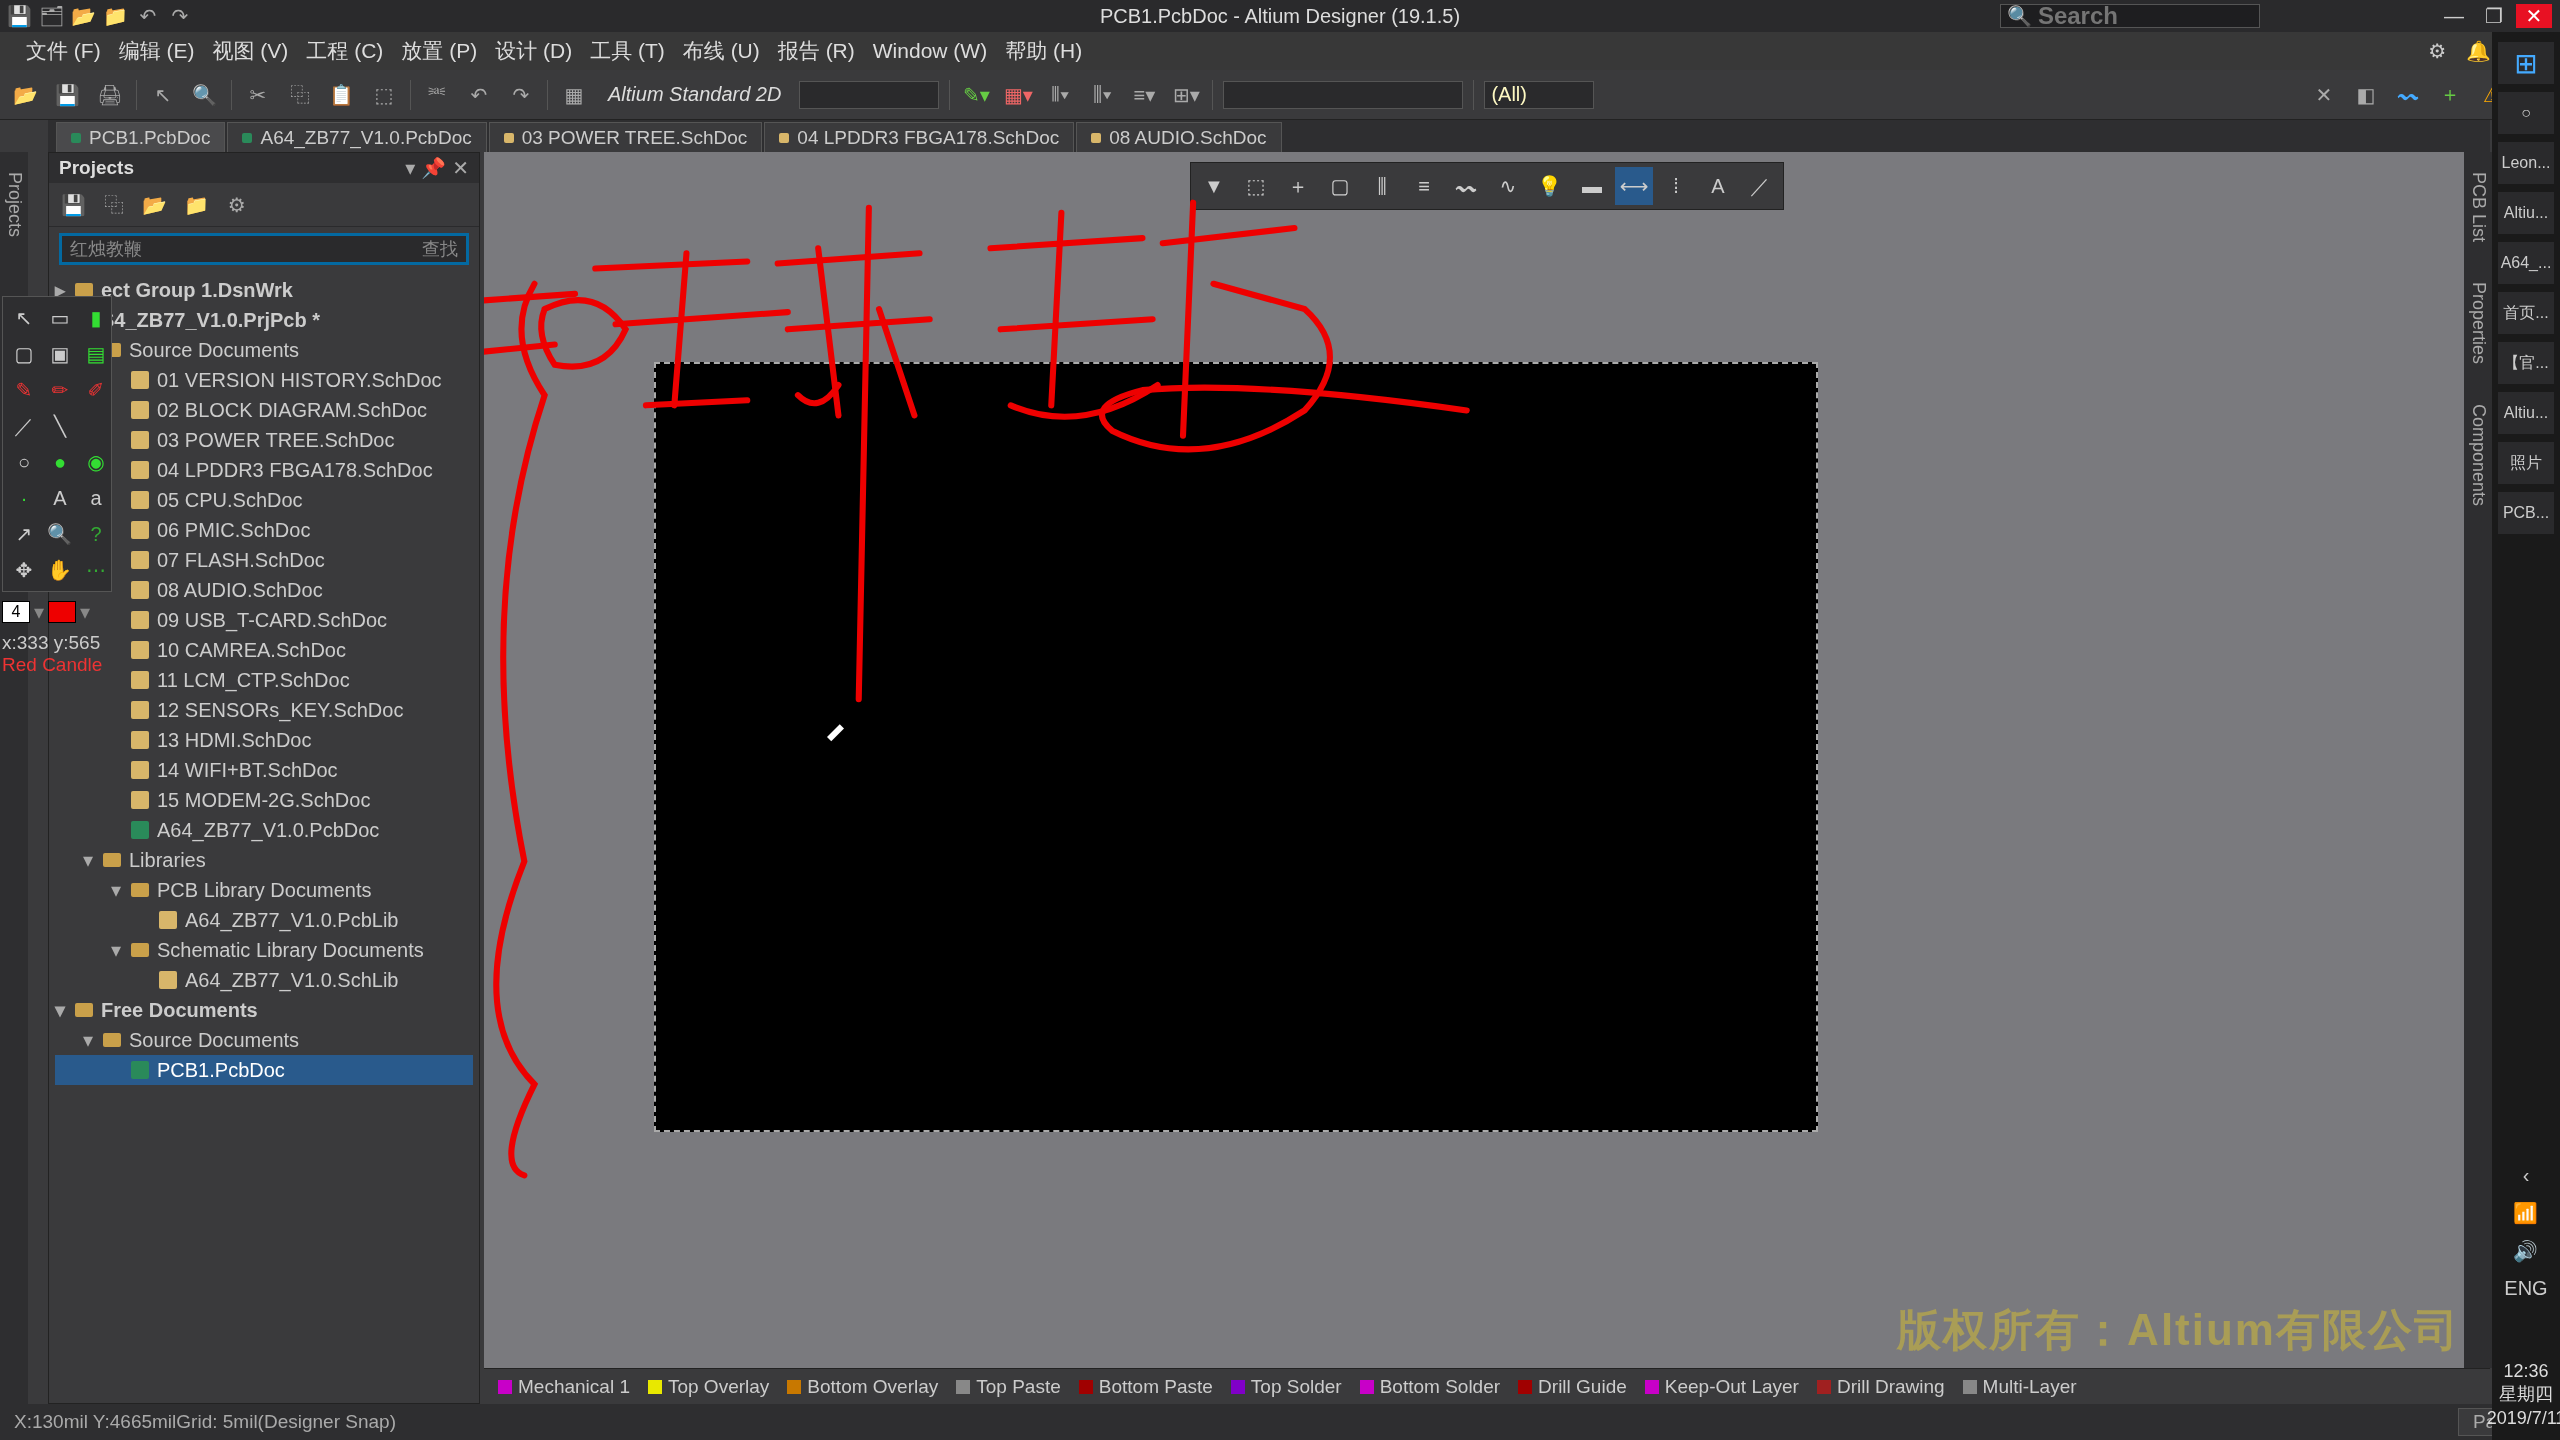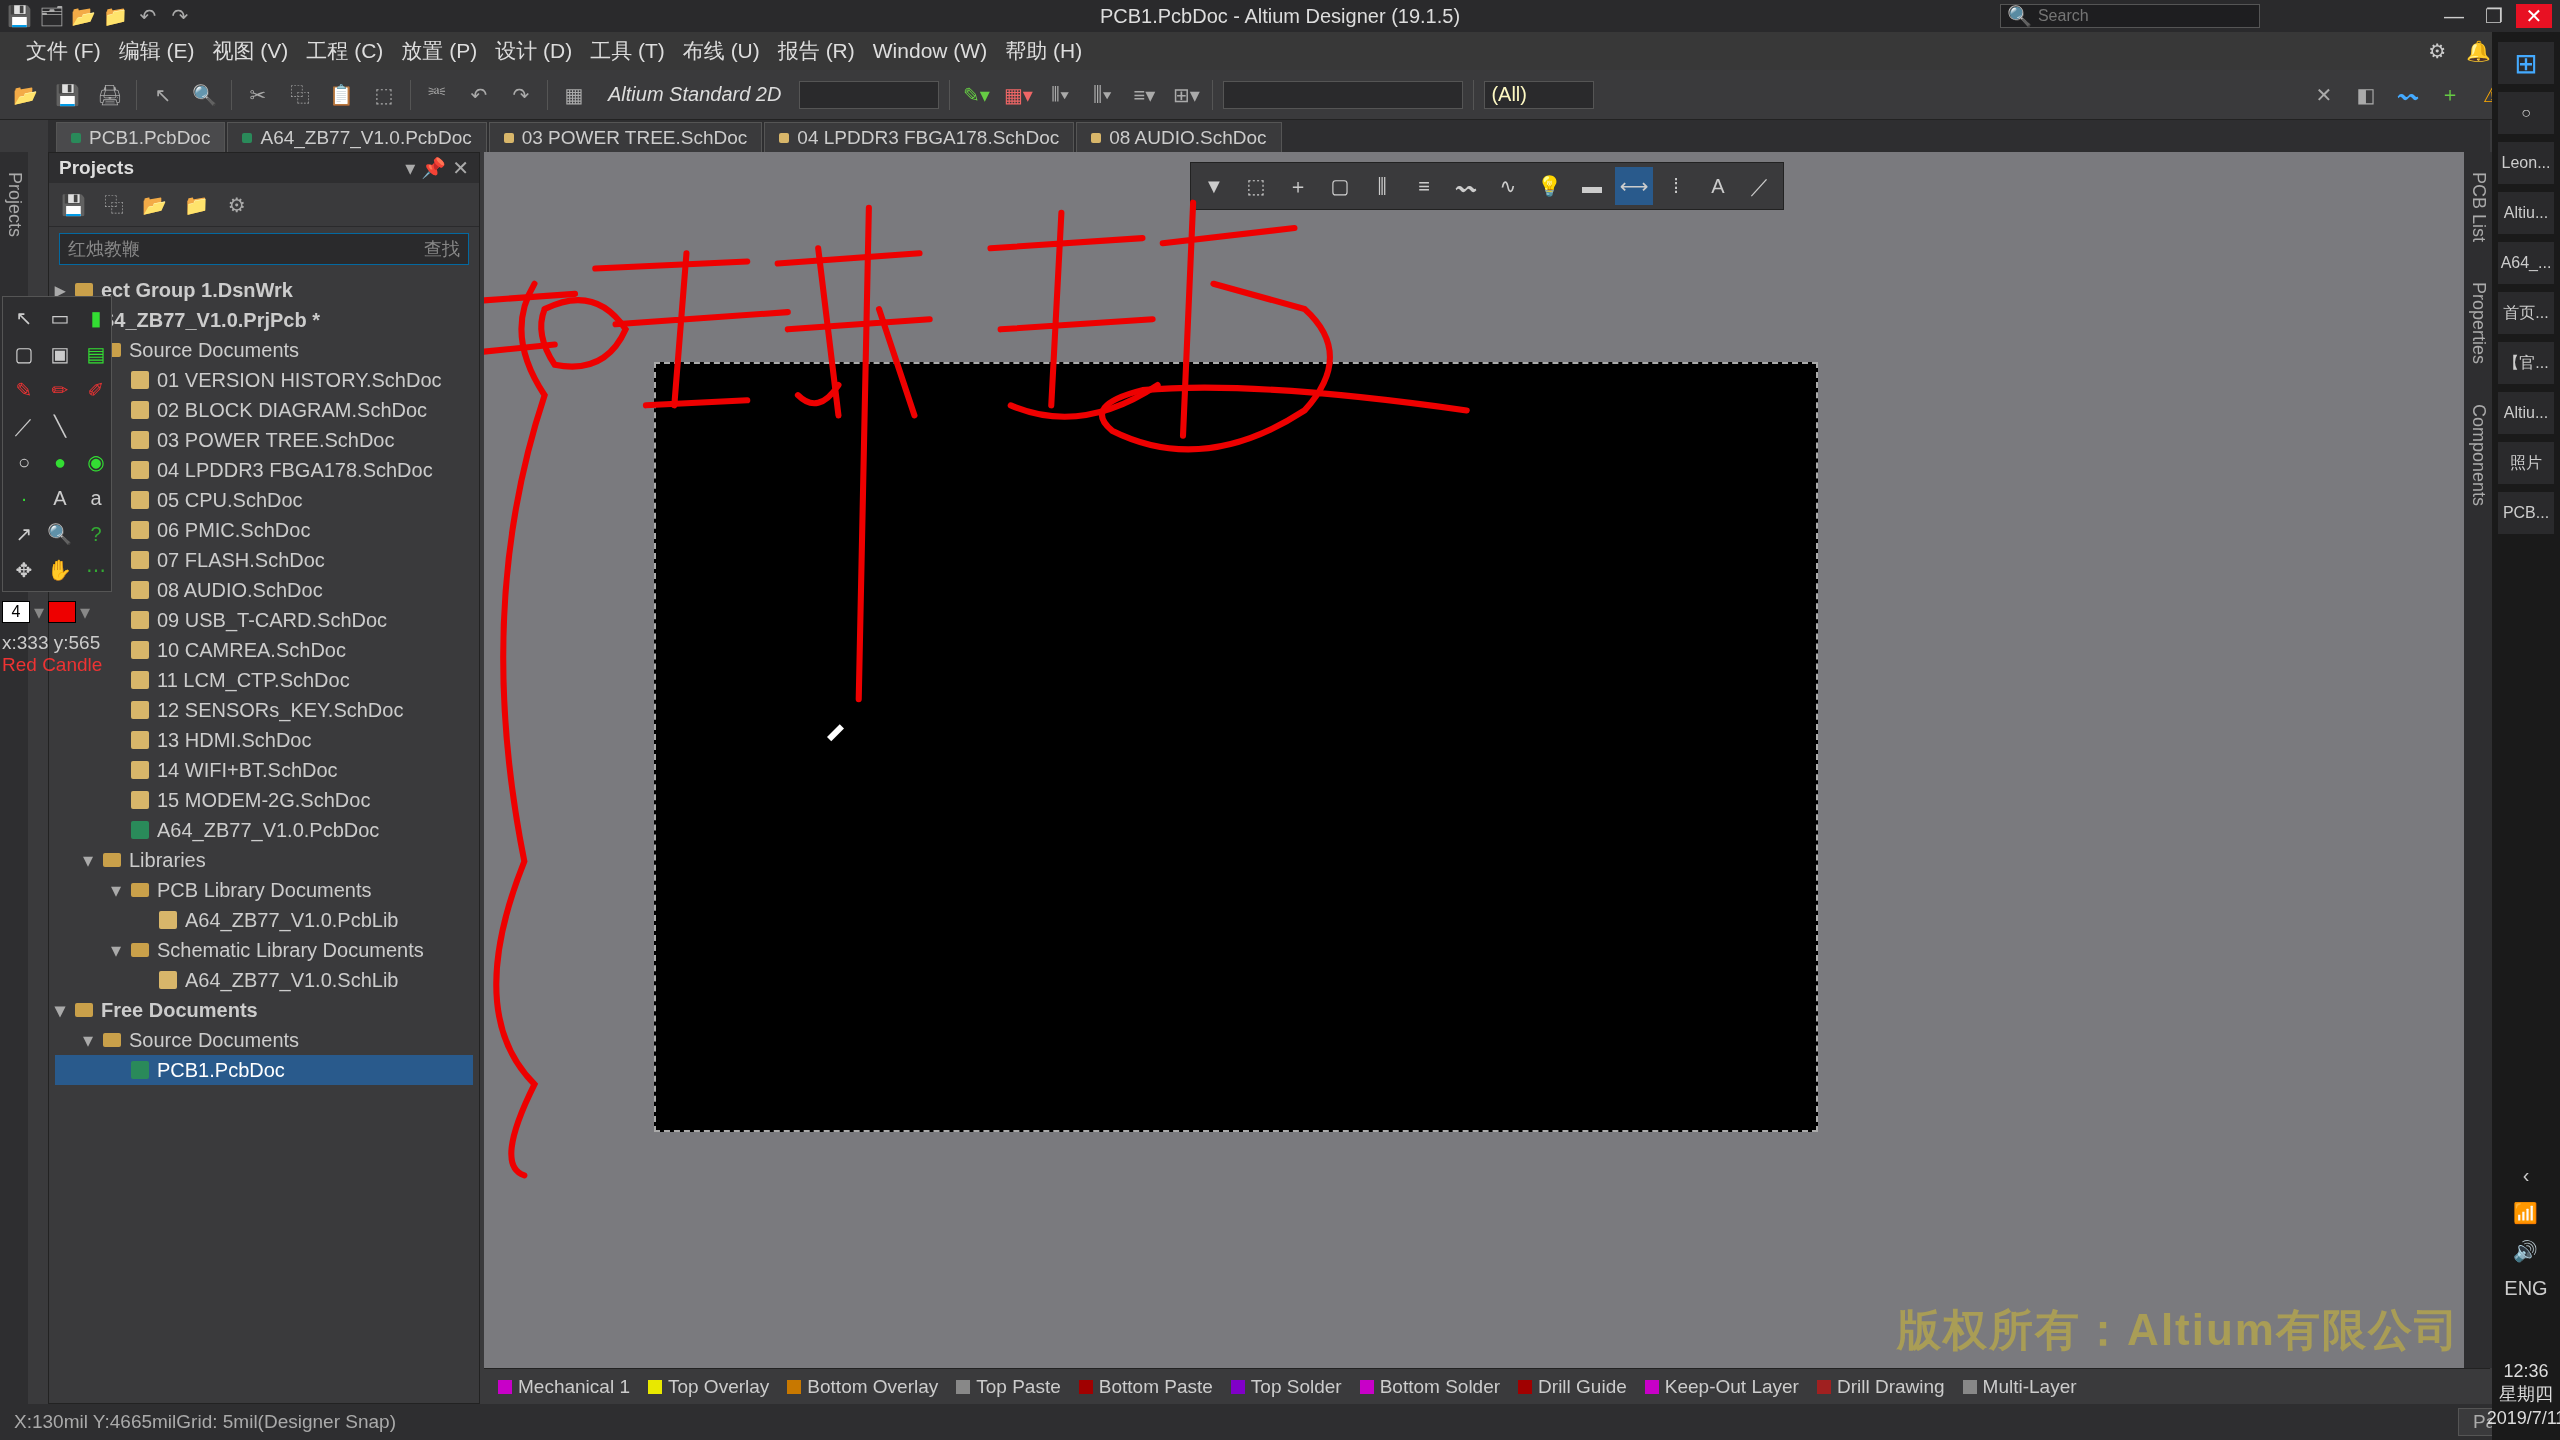--- a/index.html
+++ b/index.html
@@ -3,21 +3,21 @@
 <meta charset="utf-8">
 <style>
 * { margin: 0; padding: 0; box-sizing: border-box; font-family: "Segoe UI", Tahoma, sans-serif; }
 body { background: #3a3a3c; color: #ccc; width: 2560px; height: 1440px; overflow: hidden; position: relative; font-size: 20px; }
 
 .titlebar { height: 32px; background: #2a2a2c; display: flex; align-items: center; padding: 0 8px; position: relative; }
 .titlebar .qat { display: flex; gap: 8px; align-items: center; }
 .titlebar .qat span { width: 24px; height: 24px; display: inline-flex; align-items: center; justify-content: center; color: #aaa; }
 .titlebar .title { position: absolute; left: 50%; transform: translateX(-50%); color: #ddd; font-size: 20px; }
 .titlebar .search { position: absolute; right: 300px; display: flex; align-items: center; background: #1e1e20; border: 1px solid #555; width: 260px; height: 24px; padding: 0 6px; gap: 6px; }
-.titlebar .search input { background: transparent; border: none; color: #5eead4; outline: none; font-size: 16px; width: 200px; }
+.titlebar .search input { background: transparent; border: none; color: #5eead4; outline: none; font-size: 24px; width: 200px; font-weight: bold; }
 .titlebar .winbtns { position: absolute; right: 8px; display: flex; gap: 4px; }
 .titlebar .winbtns span { width: 36px; height: 24px; display: inline-flex; align-items: center; justify-content: center; color: #ccc; }
 .titlebar .winbtns .close { background: #e81123; color: #fff; }
 
 .menubar { height: 38px; background: #383838; display: flex; align-items: center; padding: 0 26px; gap: 18px; position: relative; }
 .menubar .m { color: #ddd; font-size: 21px; }
 .menubar .right-icons { position: absolute; right: 14px; display: flex; gap: 20px; align-items: center; }
 
 .toolbar { height: 50px; background: #3a3a3c; border-bottom: 1px solid #222; display: flex; align-items: center; padding: 0 10px; gap: 10px; }
 .tb-btn { width: 32px; height: 32px; display: inline-flex; align-items: center; justify-content: center; color: #aaa; }
@@ -31,21 +31,21 @@
 .doctab .dot { width: 10px; height: 10px; background: #3c9; border-radius: 2px; }
 
 .left-strip { position: absolute; left: 0; top: 152px; width: 28px; bottom: 36px; background: #2e2e30; display: flex; flex-direction: column; align-items: center; padding-top: 20px; color: #aaa; }
 .left-strip .v { writing-mode: vertical-rl; font-size: 18px; }
 
 .projects-panel { position: absolute; left: 48px; top: 152px; width: 432px; bottom: 36px; background: #3a3a3c; border: 1px solid #222; display: flex; flex-direction: column; }
 .panel-title { height: 30px; background: #2e2e30; display: flex; align-items: center; padding: 0 10px; justify-content: space-between; }
 .panel-title .t { color: #ddd; font-size: 19px; font-weight: bold; }
 .panel-title .ctrls { display: flex; gap: 6px; color: #aaa; }
 .panel-toolbar { height: 44px; display: flex; align-items: center; gap: 18px; padding: 0 12px; border-bottom: 1px solid #2a2a2c; }
-.panel-search { height: 32px; background: #2a2a2c; margin: 6px 10px; border: 1px solid #0369a1; display: flex; align-items: center; padding: 0 8px; }
+.panel-search { height: 32px; background: #2a2a2c; margin: 6px 10px; border: 3px solid #0369a1; display: flex; align-items: center; padding: 0 8px; }
 .tree { flex: 1; overflow: auto; padding: 4px 6px; }
 .tree-row { display: flex; align-items: center; height: 30px; gap: 8px; color: #ccc; font-size: 20px; white-space: nowrap; }
 .tree-row.bold { font-weight: bold; }
 .tree-row.selected { background: #295a8c; color: #fff; }
 .indent-1 { padding-left: 28px; }
 .indent-2 { padding-left: 56px; }
 .indent-3 { padding-left: 84px; }
 .arrow { width: 12px; color: #aaa; }
 .fld { width: 18px; height: 14px; background: #c9a04a; border-radius: 2px; flex-shrink: 0; }
 .doc-ico { width: 18px; height: 18px; background: #d8b66a; border-radius: 2px; flex-shrink: 0; }

